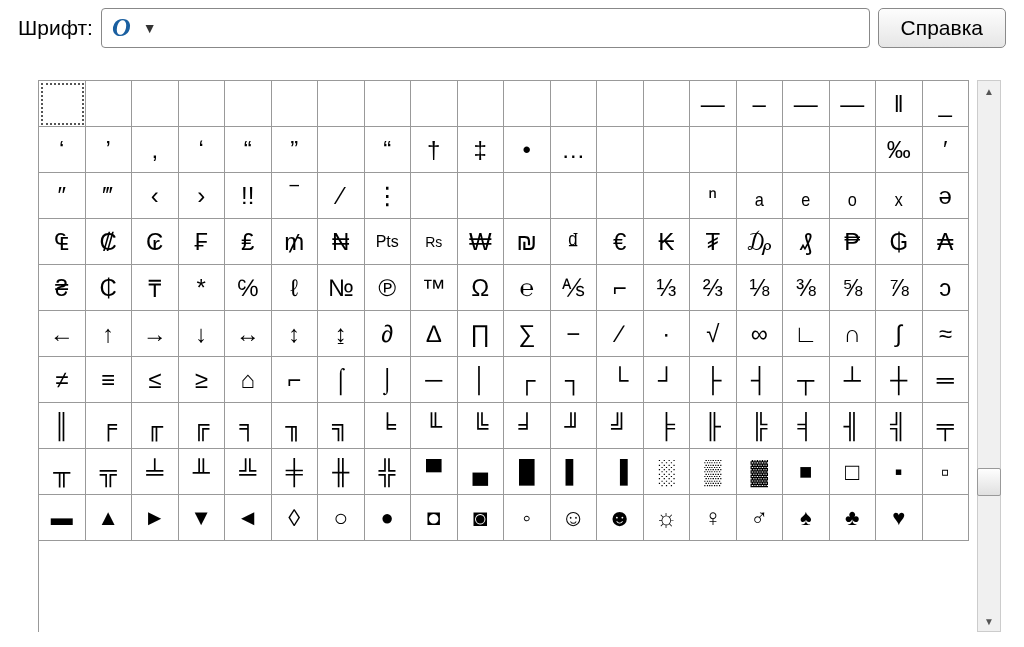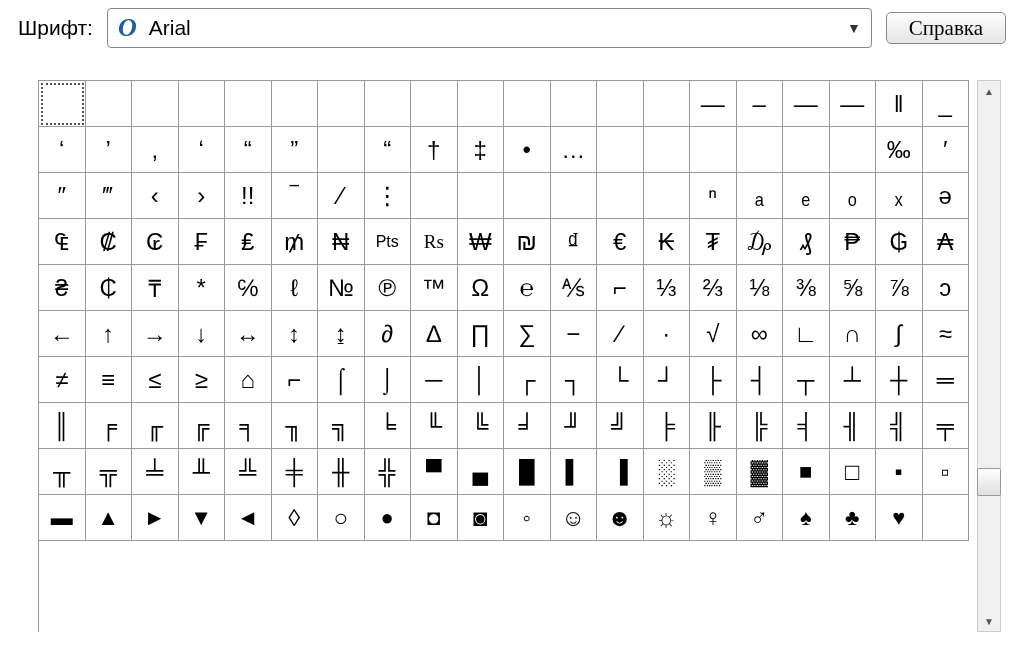--- a/index.html
+++ b/index.html
@@ -7,21 +7,21 @@
   font-family: Arial, sans-serif;
   background: #fff;
   width: 1024px;
   height: 647px;
   overflow: hidden;
 }
 .toolbar {
   display: flex;
   align-items: center;
   padding: 8px 18px;
-  gap: 14px;
+  gap: 8px;
 }
 .font-label {
   font-size: 21px;
   color: #000;
 }
 .font-select {
   flex: 1;
   height: 40px;
   border: 1px solid #888;
   border-radius: 4px;
@@ -43,28 +43,27 @@
 .font-name {
   font-size: 21px;
   color: #000;
   flex: 1;
 }
 .font-select .chev {
   font-size: 14px;
   color: #333;
 }
 .help-btn {
-  height: 32px;
+  height: 40px;
   padding: 0 22px;
   background: linear-gradient(#fdfdfd, #e6e6e6);
   border: 1px solid #8a8a8a;
   border-radius: 5px;
   font-size: 21px;
   cursor: pointer;
-  font-family: Liberation Serif, serif;
 }
 .grid-area {
   display: flex;
   margin: 24px 18px 0 38px;
   height: 552px;
 }
 .char-grid {
   display: grid;
   grid-template-columns: repeat(20, 46.5px);
   grid-auto-rows: 46px;
@@ -125,21 +124,20 @@
   cursor: pointer;
 }
 </style>
 </head>
 <body>
 
 <div class="toolbar">
   <span class="font-label">Шрифт:</span>
   <div class="font-select">
     <span class="font-icon">O</span>
-    <span class="font-name">Arial</span>
     <span class="chev">▼</span>
   </div>
   <button class="help-btn">Справка</button>
 </div>
 
 <div class="grid-area">
   <div class="char-grid" id="grid">
       <div class="cell selected"></div>
       <div class="cell"></div>
       <div class="cell"></div>
@@ -201,21 +199,21 @@
       <div class="cell">ₓ</div>
       <div class="cell">ə</div>
       <div class="cell">₠</div>
       <div class="cell">₡</div>
       <div class="cell">₢</div>
       <div class="cell">₣</div>
       <div class="cell">₤</div>
       <div class="cell">₥</div>
       <div class="cell">₦</div>
       <div class="cell" style="font-size: 16px;">Pts</div>
-      <div class="cell" style="font-size: 19px; font-family: Liberation Serif, serif;">Rs</div>
+      <div class="cell" style="font-size: 14px;">Rs</div>
       <div class="cell">₩</div>
       <div class="cell">₪</div>
       <div class="cell">₫</div>
       <div class="cell">€</div>
       <div class="cell">₭</div>
       <div class="cell">₮</div>
       <div class="cell">₯</div>
       <div class="cell">₰</div>
       <div class="cell">₱</div>
       <div class="cell">₲</div>

